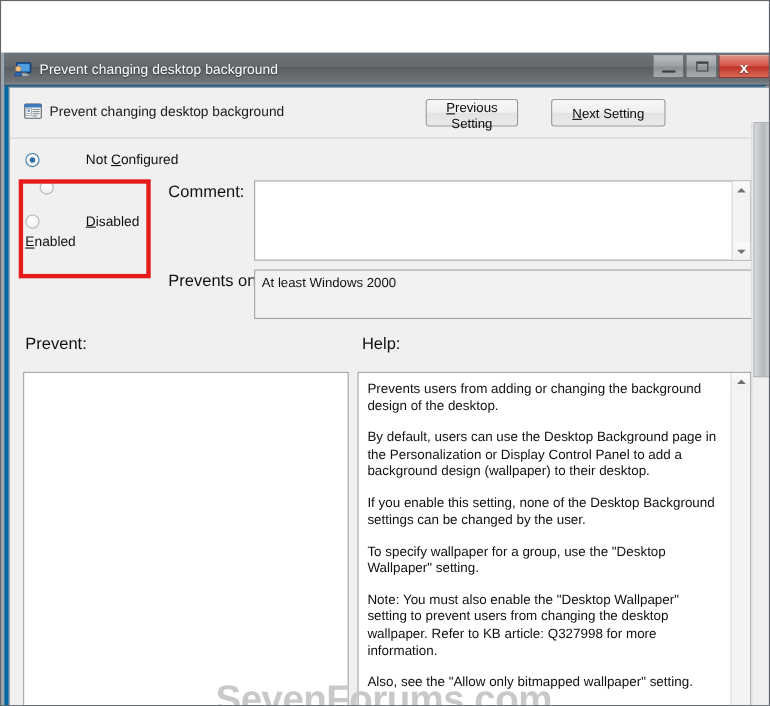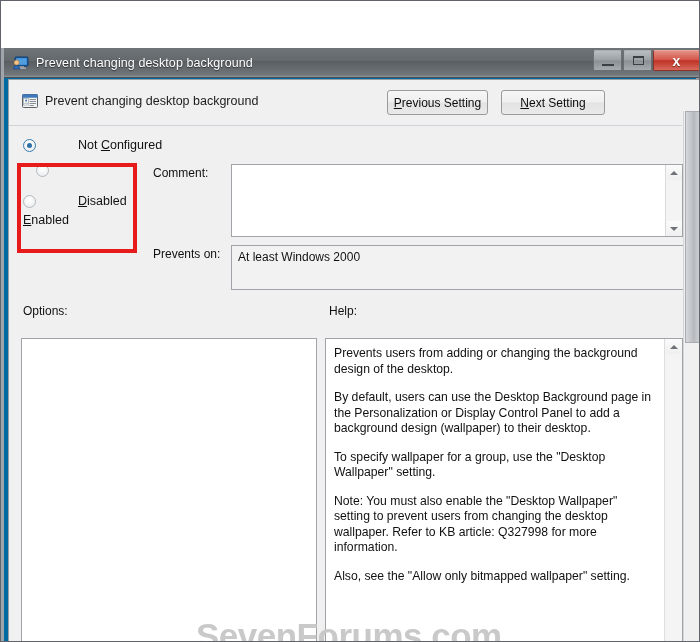--- a/index.html
+++ b/index.html
@@ -144,21 +144,21 @@
     box-sizing: border-box;
     background: linear-gradient(to bottom, #f7f7f7 0%, #efefef 48%, #e3e3e3 52%, #e9e9e9 100%);
     border: 1px solid #9a9a9a;
     border-radius: 3px;
     font-family: "Liberation Sans", sans-serif;
     font-size: 12px;
     color: #0c0c0c;
     cursor: default;
     padding: 0;
   }
-  #btn-prev-setting { left: 378px; width: 101px; }
+  #btn-prev-setting { left: 378px; width: 84px; }
   #btn-next-setting { left: 492px; width: 104px; }
   .acc-u { text-decoration: underline; }
 
   
   #state-group {
     position: absolute;
     left: 14px; top: 56px;
     width: 116px; height: 84px;
   }
   .radio-row {
@@ -204,21 +204,21 @@
     position: absolute;
     left: 8px; top: 83px;
     width: 120px; height: 90px;
     box-sizing: border-box;
     border: 4px solid #e81b1b;
     pointer-events: none;
   }
 
   .form-label {
     position: absolute;
-    font-size: 12px;
+    font-size: 15px;
     color: #111111;
     white-space: nowrap;
   }
   #label-comment { left: 144px; top: 86px; }
   #label-supported { left: 144px; top: 167px; }
 
   .field-box {
     position: absolute;
     box-sizing: border-box;
     border: 1px solid #a0a4a8;
@@ -463,31 +463,32 @@
       <div class="mini-sb">
         <span class="sb-arrow">
             <span class="tri-up"></span>
           </span>
         <span class="sb-arrow">
             <span class="tri-down"></span>
           </span>
       </div>
     </div>
 
-    <span class="form-label" id="label-options">Options:</span>
+    <span class="form-label" id="label-options">Prevent:</span>
     <span class="form-label" id="label-help">Help:</span>
 
     <div class="big-panel" id="options-panel">
       <div style="padding:7px 8px; font-size:12px;"></div>
     </div>
 
     <div class="big-panel" id="help-panel">
       <div id="help-text">
           <p>Prevents users from adding or changing the background design of the desktop.</p>
           <p>By default, users can use the Desktop Background page in the Personalization or Display Control Panel to add a background design (wallpaper) to their desktop.</p>
+          <p>If you enable this setting, none of the Desktop Background settings can be changed by the user.</p>
           <p>To specify wallpaper for a group, use the "Desktop Wallpaper" setting.</p>
           <p>Note: You must also enable the "Desktop Wallpaper" setting to prevent users from changing the desktop wallpaper. Refer to KB article: Q327998 for more information.</p>
           <p>Also, see the "Allow only bitmapped wallpaper" setting.</p>
         </div>
       <div class="panel-sb">
         <span class="sb-arrow">
             <span class="tri-up"></span>
           </span>
         <span class="sb-arrow">
             <span class="tri-down"></span>

